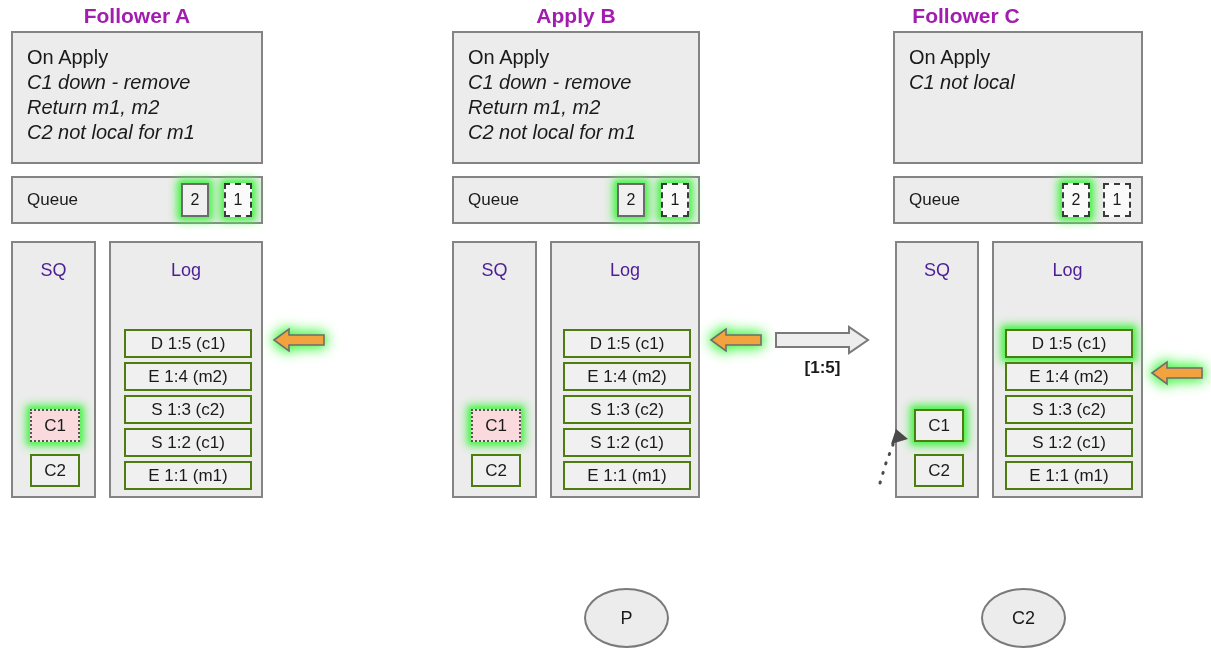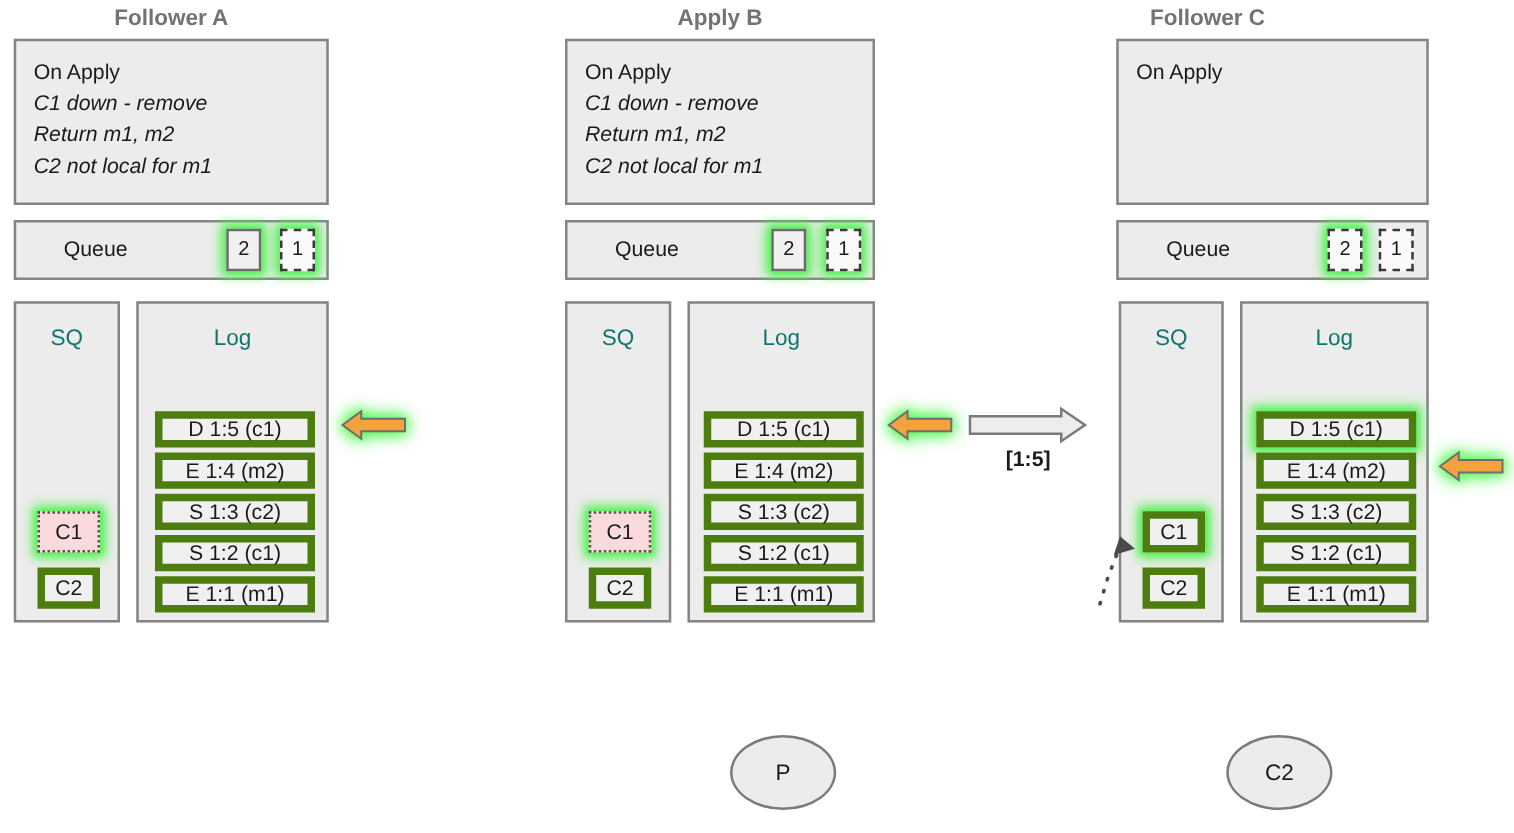--- a/index.html
+++ b/index.html
@@ -8,54 +8,53 @@
   }
   body {
     width: 1211px; height: 666px;
     position: relative;
     font-family: "Liberation Sans", sans-serif;
     overflow: hidden;
   }
 
   .col-title {
     position: absolute;
-    font-size: 18px;
+    font-size: 21px;
     font-weight: bold;
-    color: #737373;
+    color: #a21caf;
     white-space: nowrap;
     text-align: center;
   }
 
   .panel {
     position: absolute;
     box-sizing: border-box;
     background: #ececec;
     border: 2px solid #848484;
   }
 
   .onapply {
     padding: 12px 0 0 14px;
   }
   .onapply .line {
-    font-size: 17px;
+    font-size: 20px;
     color: #1a1a1a;
     line-height: 25px;
     white-space: nowrap;
   }
   .onapply .line.italic { font-style: italic; }
 
   .queue-label {
     position: absolute;
     left: 14px;
     top: 50%;
     transform: translateY(-50%);
     font-size: 17px;
     color: #1a1a1a;
     white-space: nowrap;
-    margin-left: 24px;
   }
 
   .qbox {
     position: absolute;
     box-sizing: border-box;
     width: 28px; height: 34px;
     background: #f0f0f0;
     display: flex;
     align-items: center;
     justify-content: center;
@@ -67,28 +66,28 @@
   .qbox.solid { border: 2px solid #6b6b6b; }
   .qbox.dashed { border: 2px dashed #3a3a3a; background: #fafafa; }
   .glow { box-shadow: 0 0 9px 4px #56f056, 0 0 4px 2px #76ff76; }
 
   .sq-title, .log-title {
     position: absolute;
     left: 0; right: 0;
     top: 17px;
     text-align: center;
     font-size: 18px;
-    color: #0f766e;
+    color: #4c1d95;
   }
 
   .cell {
     position: absolute;
     box-sizing: border-box;
     background: #f0f0f0;
-    border: 6px solid #4d7c0f;
+    border: 2px solid #4d7c0f;
     display: flex;
     align-items: center;
     justify-content: center;
     font-size: 17px;
     color: #1a1a1a;
     white-space: nowrap;
   }
   .cell.pinkdot {
     background: #fadadd;
     border: 2px dotted #555;
@@ -201,20 +200,21 @@
     <polygon points="1,8 74,8 74,2 93,15 74,28 74,22 1,22" fill="#ededed" stroke="#7a7a7a" stroke-width="2" stroke-linejoin="miter"></polygon>
   </svg>
 </div>
 <div class="edge-label" style="left:775px; top:358px; width:95px;font-weight:bold;">[1:5]</div>
 
 <div class="col-title" style="left:841px; top:4px; width:250px;">Follower C</div>
 
 <div class="panel" style="left:893px; top:31px; width:250px; height:133px;">
   <div class="onapply">
     <div class="line">On Apply</div>
+    <div class="line italic">C1 not local</div>
   </div>
 </div>
 
 <div class="panel" style="left:893px; top:176px; width:250px; height:48px;">
   <span class="queue-label">Queue</span>
   <span class="qbox dashed glow" style="left:167px;">2</span>
   <span class="qbox dashed" style="left:208px;">1</span>
 </div>
 
 <div class="panel" style="left:895px; top:241px; width:84px; height:257px;">

